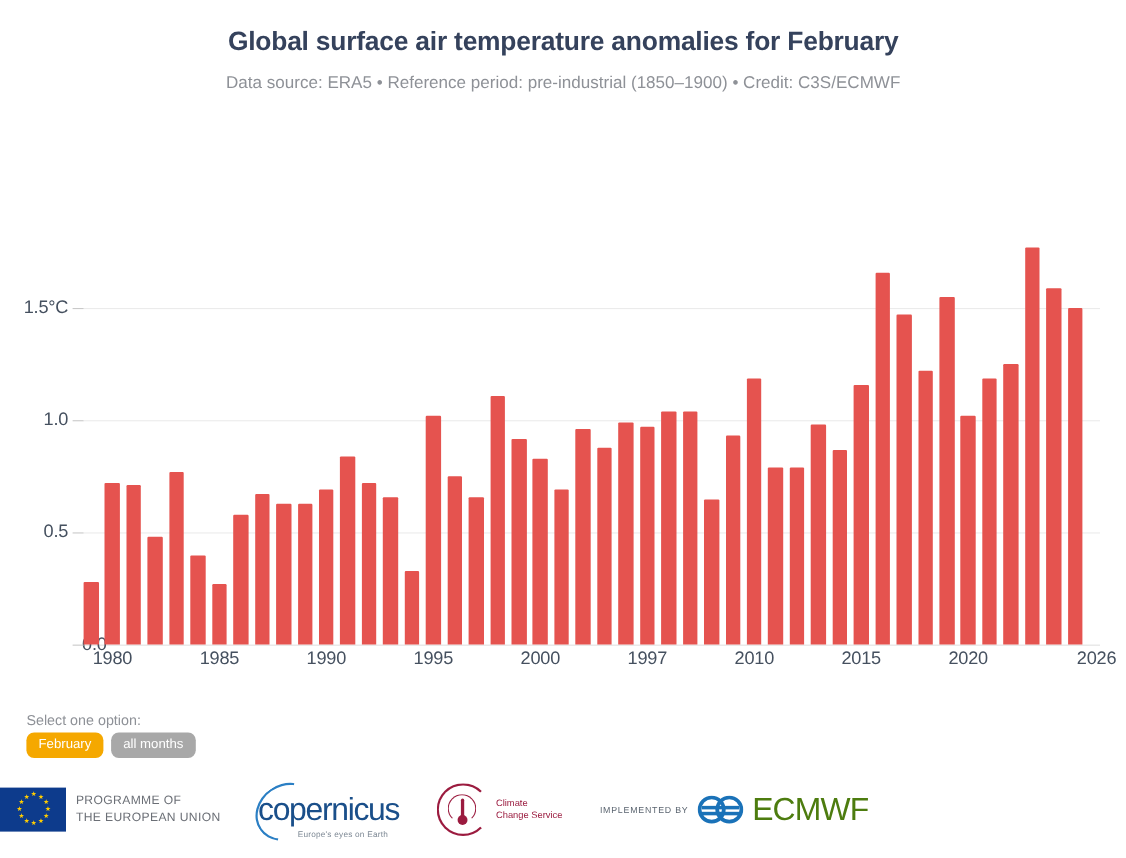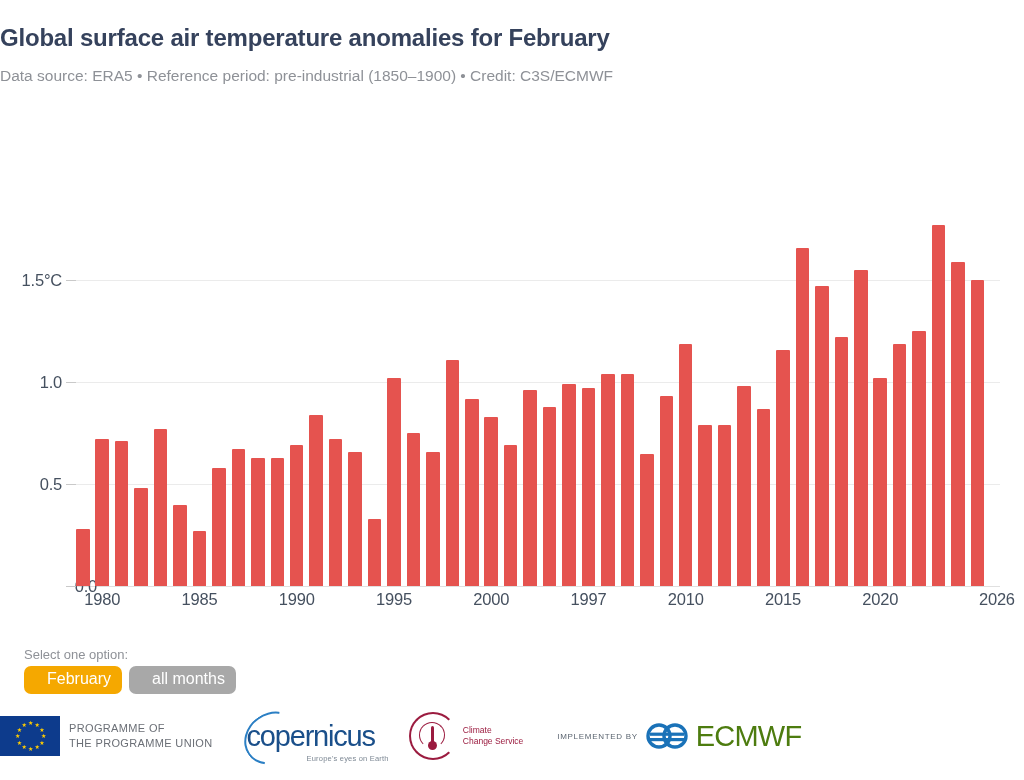--- a/index.html
+++ b/index.html
@@ -13,21 +13,21 @@
     height: 780px;
     font-family: "Liberation Sans", sans-serif;
     color: #3c4a61;
     overflow: hidden;
     position: relative;
   }
 
   
   .header {
     padding-top: 24px;
-    text-align: left;
+    text-align: center;
   }
   .chart-title {
     font-size: 24px;
     font-weight: bold;
     color: #35425c;
     letter-spacing: -0.2px;
     margin: 0;
     line-height: 1.2;
   }
   .chart-subtitle {
@@ -123,22 +123,22 @@
     color: #8e9197;
     margin-bottom: 4px;
     line-height: 1.1;
   }
   .options {
     display: flex;
     gap: 7px;
     align-items: center;
   }
   .option {
-    font-size: 16px;
-    padding: 4px 11px 5px 23px;
+    font-size: 12px;
+    padding: 4px 11px 5px 11px;
     border-radius: 7px;
     color: #ffffff;
     background: #a8a8a8;
     line-height: 1.15;
     cursor: pointer;
     white-space: nowrap;
     user-select: none;
   }
   .option.active {
     background: #f5a800;
@@ -192,21 +192,21 @@
   }
   .cop-word {
     font-size: 29px;
     color: #1a4f8a;
     letter-spacing: -1.2px;
     line-height: 1;
     position: relative;
   }
   .cop-tag {
     position: absolute;
-    left: 60px;
+    left: 36px;
     bottom: -12px;
     font-size: 7.5px;
     color: #7d8894;
     letter-spacing: 0.2px;
     white-space: nowrap;
   }
   .cop-arc {
     position: absolute;
     left: -4px;
     top: -9px;
@@ -399,21 +399,21 @@
         <div class="eu-star" style="left: 34.5px; top: 29.2583px;">★</div>
         <div class="eu-star" style="left: 28px; top: 31px;">★</div>
         <div class="eu-star" style="left: 21.5px; top: 29.2583px;">★</div>
         <div class="eu-star" style="left: 16.7417px; top: 24.5px;">★</div>
         <div class="eu-star" style="left: 15px; top: 18px;">★</div>
         <div class="eu-star" style="left: 16.7417px; top: 11.5px;">★</div>
         <div class="eu-star" style="left: 21.5px; top: 6.74167px;">★</div>
       </div>
     <div class="eu-text">
       <div>PROGRAMME OF</div>
-      <div>THE PROGRAMME UNION</div>
+      <div>THE EUROPEAN UNION</div>
     </div>
   </div>
 
   <div class="copernicus">
     <div class="cop-arc"></div>
     <div class="cop-word">
       <span>c</span><span>opernicus</span>
     </div>
     <div class="cop-tag">Europe's eyes on Earth</div>
   </div>

